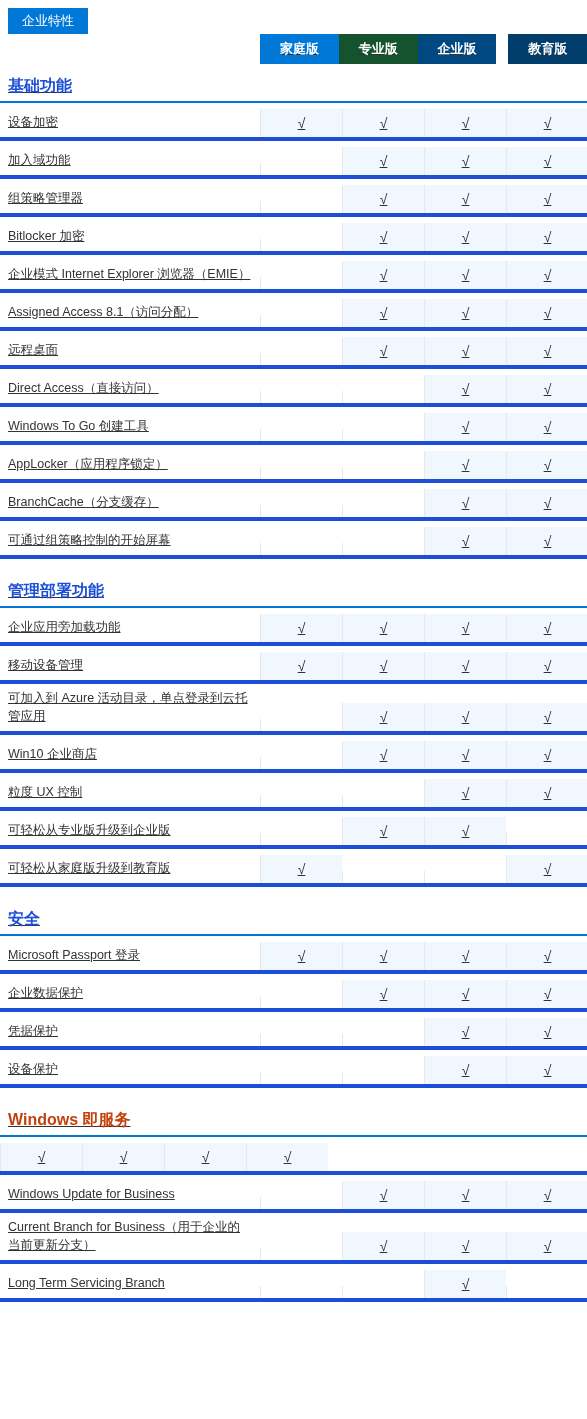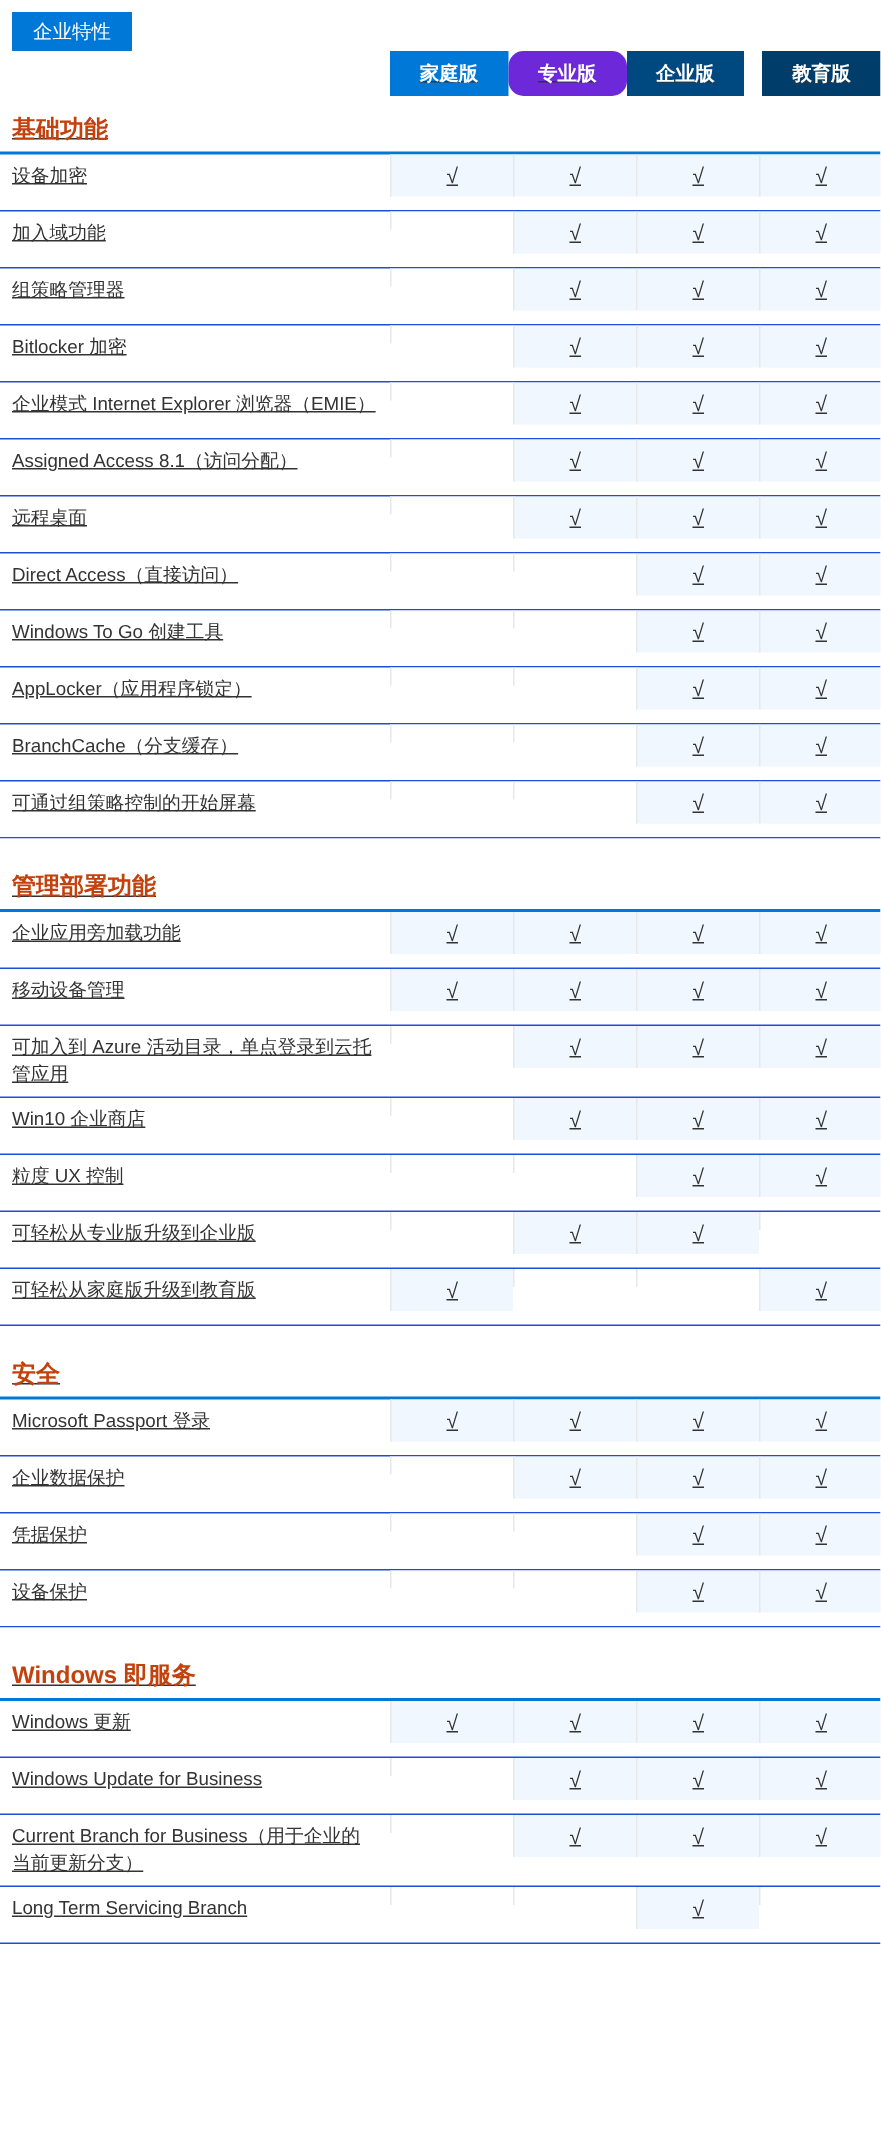--- a/index.html
+++ b/index.html
@@ -38,43 +38,43 @@
     .col-header {
       width: 82px;
       text-align: center;
       padding: 6px 2px;
       font-size: 13px;
       font-weight: bold;
       color: #fff;
     }
 
     .col-home { background: #0078d7; }
-    .col-pro { background: #6d28d9; border-radius: 10px; }
+    .col-pro { background: #14532d; }
     .col-ent { background: #004880; }
     .col-edu { background: #003d6b; margin-left: 12px; }
 
     
     .section-title {
       font-size: 16px;
       font-weight: bold;
-      color: #c2410c;
+      color: #1d4ed8;
       padding: 12px 8px 4px 8px;
       border-bottom: 2px solid #0078d7;
       margin-bottom: 0;
     }
 
     .section-title.blue-text {
       color: #c2410c;
     }
 
     
     .feature-row {
       display: flex;
-      align-items: flex-start;
-      border-bottom: 1px solid #1d4ed8;
+      align-items: flex-end;
+      border-bottom: 4px solid #1d4ed8;
       min-height: 38px;
     }
 
     .feature-name {
       width: 260px;
       min-width: 260px;
       padding: 6px 8px;
       font-size: 12.5px;
       color: #333;
       line-height: 1.4;
@@ -284,21 +284,20 @@
       <div class="feature-row">
         <div class="feature-name">设备保护</div>
         <div class="feature-cell empty-cell"></div>
         <div class="feature-cell empty-cell"></div>
         <div class="feature-cell check-cell">√</div>
         <div class="feature-cell check-cell">√</div>
       </div>
       <div class="section-spacer"></div>
       <div class="section-title blue-text">Windows 即服务</div>
       <div class="feature-row">
-        <div class="feature-name">Windows 更新</div>
         <div class="feature-cell check-cell">√</div>
         <div class="feature-cell check-cell">√</div>
         <div class="feature-cell check-cell">√</div>
         <div class="feature-cell check-cell">√</div>
       </div>
       <div class="feature-row">
         <div class="feature-name">Windows Update for Business</div>
         <div class="feature-cell empty-cell"></div>
         <div class="feature-cell check-cell">√</div>
         <div class="feature-cell check-cell">√</div>

